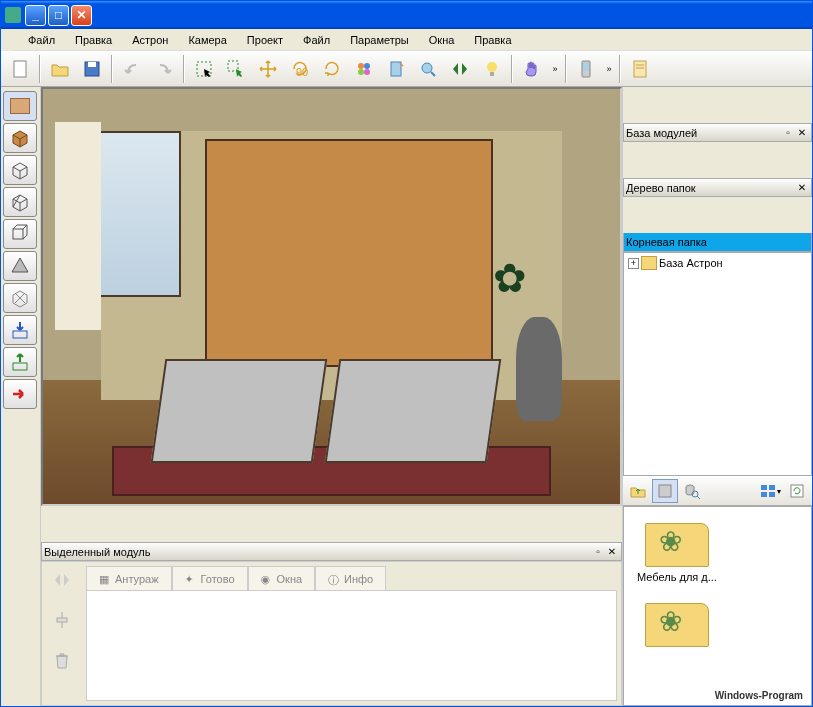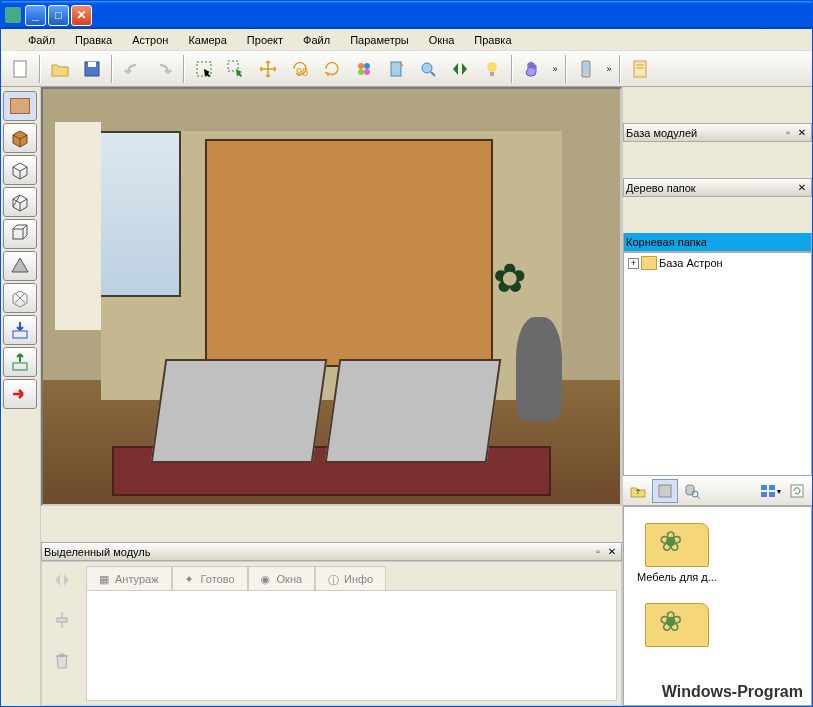--- a/index.html
+++ b/index.html
@@ -70,21 +70,21 @@
 .rt-btn { width: 26px; height: 24px; border: 1px solid transparent; display: flex; align-items: center; justify-content: center; cursor: pointer; }
 .rt-btn.sel { border: 1px solid #7a9cc6; background: #d5e0f5; }
 
 .thumb-panel { height: 200px; background: #fff; border: 1px solid #aaa; padding: 8px; overflow: auto; position: relative; }
 .thumb { width: 90px; text-align: center; margin-bottom: 12px; }
 .thumb .folder-big { width: 64px; height: 52px; margin: 0 auto 4px; position: relative; }
 .thumb .folder-big .back { position: absolute; bottom: 0; width: 64px; height: 44px; background: #f5d77a; border: 1px solid #c0a040; border-radius: 2px 8px 2px 2px; }
 .thumb .folder-big .leaf { position: absolute; top: 10px; left: 14px; font-size: 28px; color: #5a8a4a; }
 
 .statusbar { height: 20px; background: #ece9d8; border-top: 1px solid #ccc; display: flex; align-items: center; padding: 0 6px; }
-.watermark { position: absolute; bottom: 4px; right: 8px; color: #333; font-size: 16px; font-weight: bold; }
+.watermark { position: absolute; bottom: 4px; right: 8px; color: #333; font-size: 10px; font-weight: bold; }
 
 svg { display: block; }
 </style>
 </head>
 <body>
 
 <div class="window">
   <div class="titlebar">
     <div class="app-icon"></div>
     <div class="win-btns">

